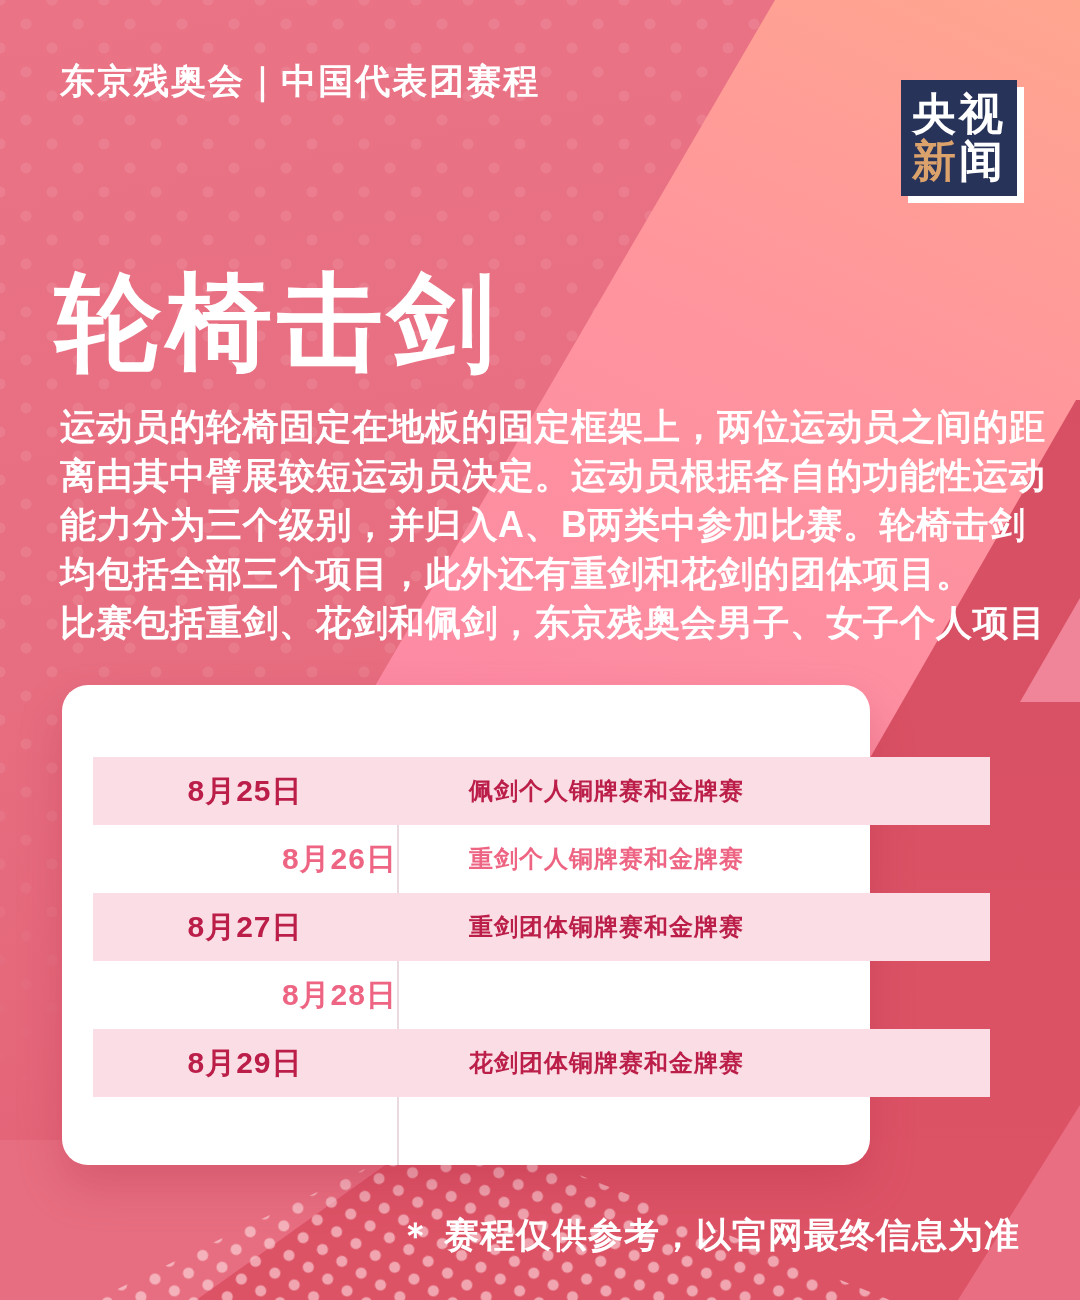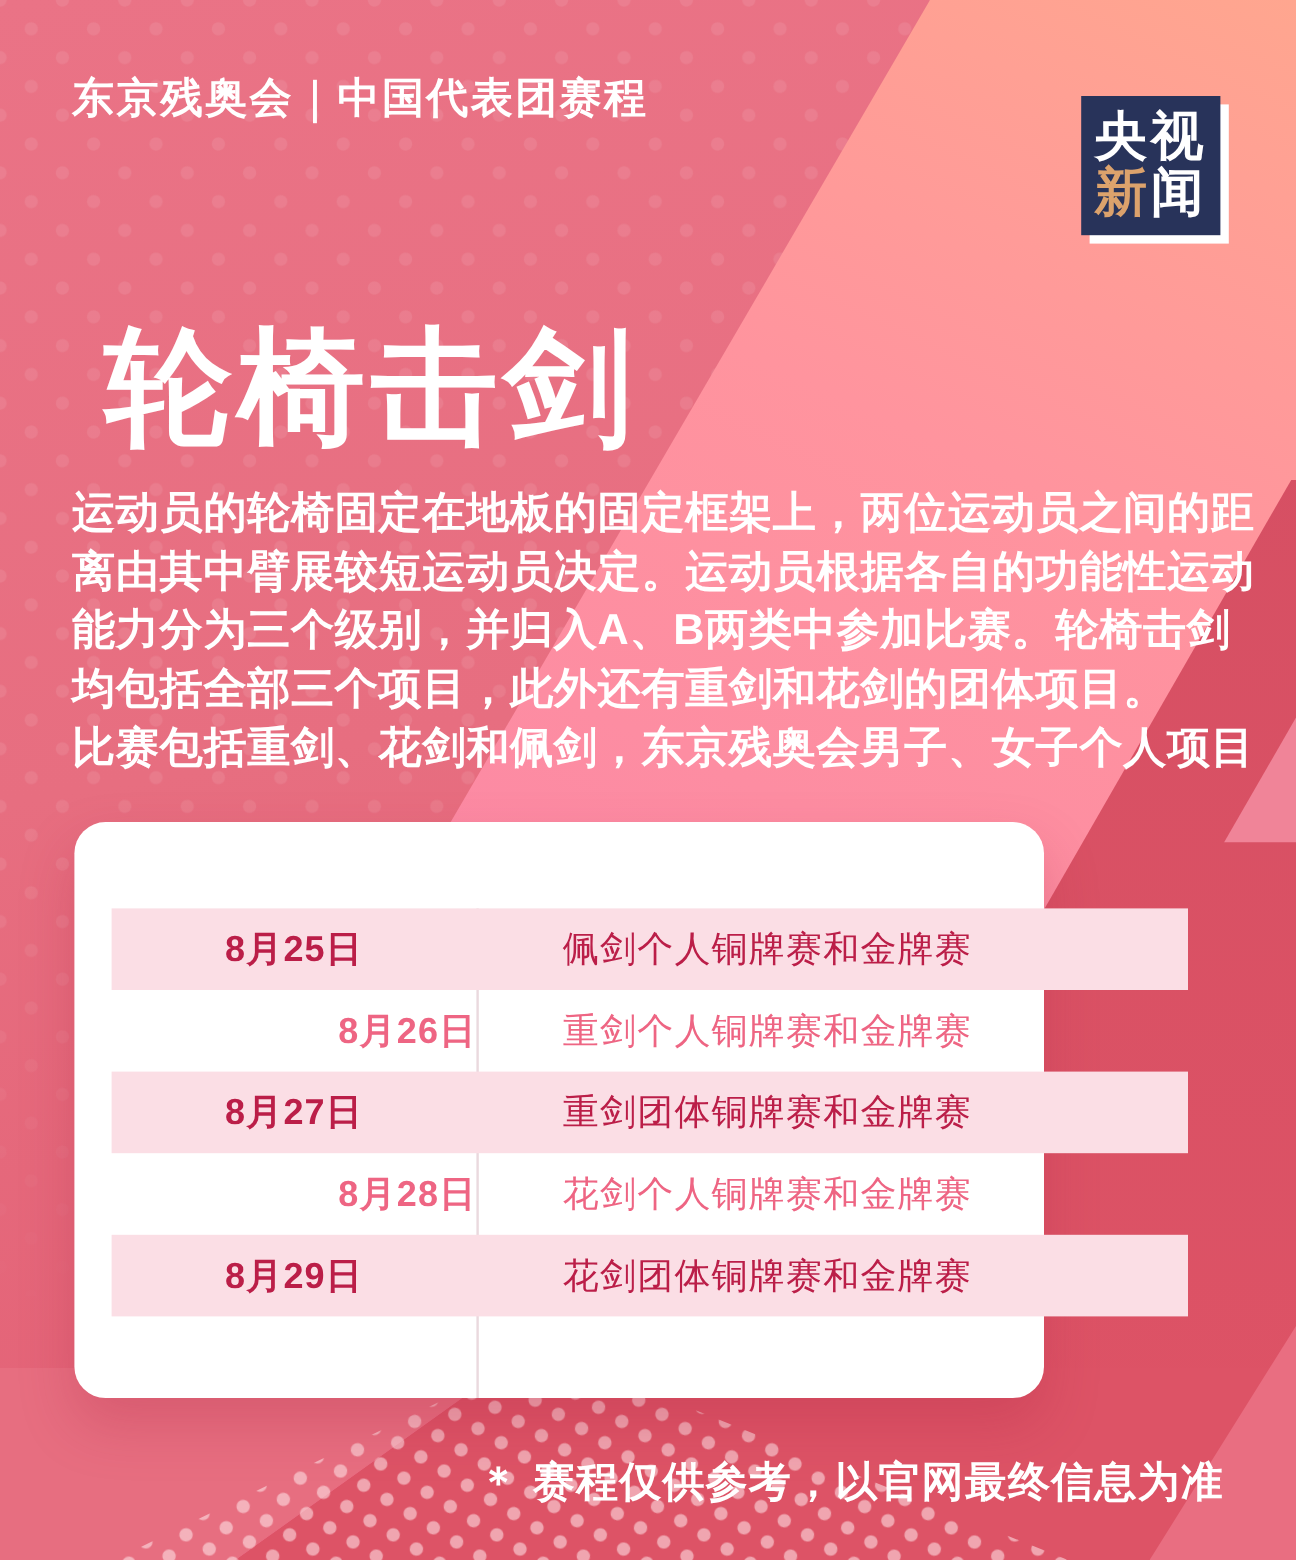--- a/index.html
+++ b/index.html
@@ -74,21 +74,20 @@
     margin-top:20px;
   }
   .logo .lrow{font-size:44px;font-weight:900;color:#ffffff;letter-spacing:3px;white-space:nowrap;}
   .logo .gold{color:#dca26c;}
 
   
   .hero-title{
     left:55px;top:252px;
     font-size:106px;font-weight:900;color:#ffffff;letter-spacing:5px;
     white-space:nowrap;
-    margin-left:32px;
   }
   .hero-desc{left:60px;top:402px;width:980px;}
   .hero-desc .dline{
     font-size:36px;font-weight:bold;color:#ffffff;
     line-height:49px;white-space:nowrap;letter-spacing:0.5px;
   }
 
   
   .card{
     left:62px;top:685px;width:808px;height:480px;
@@ -106,21 +105,21 @@
     position:relative;width:100%;height:68px;
     display:flex;align-items:center;
   }
   .srow.pink{background:#fbdee5;}
   .srow .date-cell{
     width:304px;text-align:center;
     font-size:30px;font-weight:bold;letter-spacing:1px;
   }
   .srow .event-cell{
     padding-left:72px;
-    font-size:30px;font-weight:normal;letter-spacing:1px;white-space:nowrap;
+    font-size:24px;font-weight:bold;letter-spacing:1px;white-space:nowrap;
   }
   .srow.pink .date-cell,.srow.pink .event-cell{color:#bb1e48;}
   .srow.white .date-cell,.srow.white .event-cell{color:#ee6583;text-align:right;}
 
   
   .footer-note{
     right:60px;top:1212px;
     font-size:35px;font-weight:bold;color:#ffffff;letter-spacing:1px;
     white-space:nowrap;text-align:right;
   }
@@ -170,21 +169,20 @@
       <div class="srow white">
         <div class="date-cell">8月26日</div>
         <div class="event-cell">重剑个人铜牌赛和金牌赛</div>
       </div>
       <div class="srow pink">
         <div class="date-cell">8月27日</div>
         <div class="event-cell">重剑团体铜牌赛和金牌赛</div>
       </div>
       <div class="srow white">
         <div class="date-cell">8月28日</div>
-        <div class="event-cell">花剑个人铜牌赛和金牌赛</div>
       </div>
       <div class="srow pink">
         <div class="date-cell">8月29日</div>
         <div class="event-cell">花剑团体铜牌赛和金牌赛</div>
       </div>
     </div>
   </div>
 
   <div class="abs footer-note">
     <span class="star">＊</span><span>赛程仅供参考，以官网最终信息为准</span>

